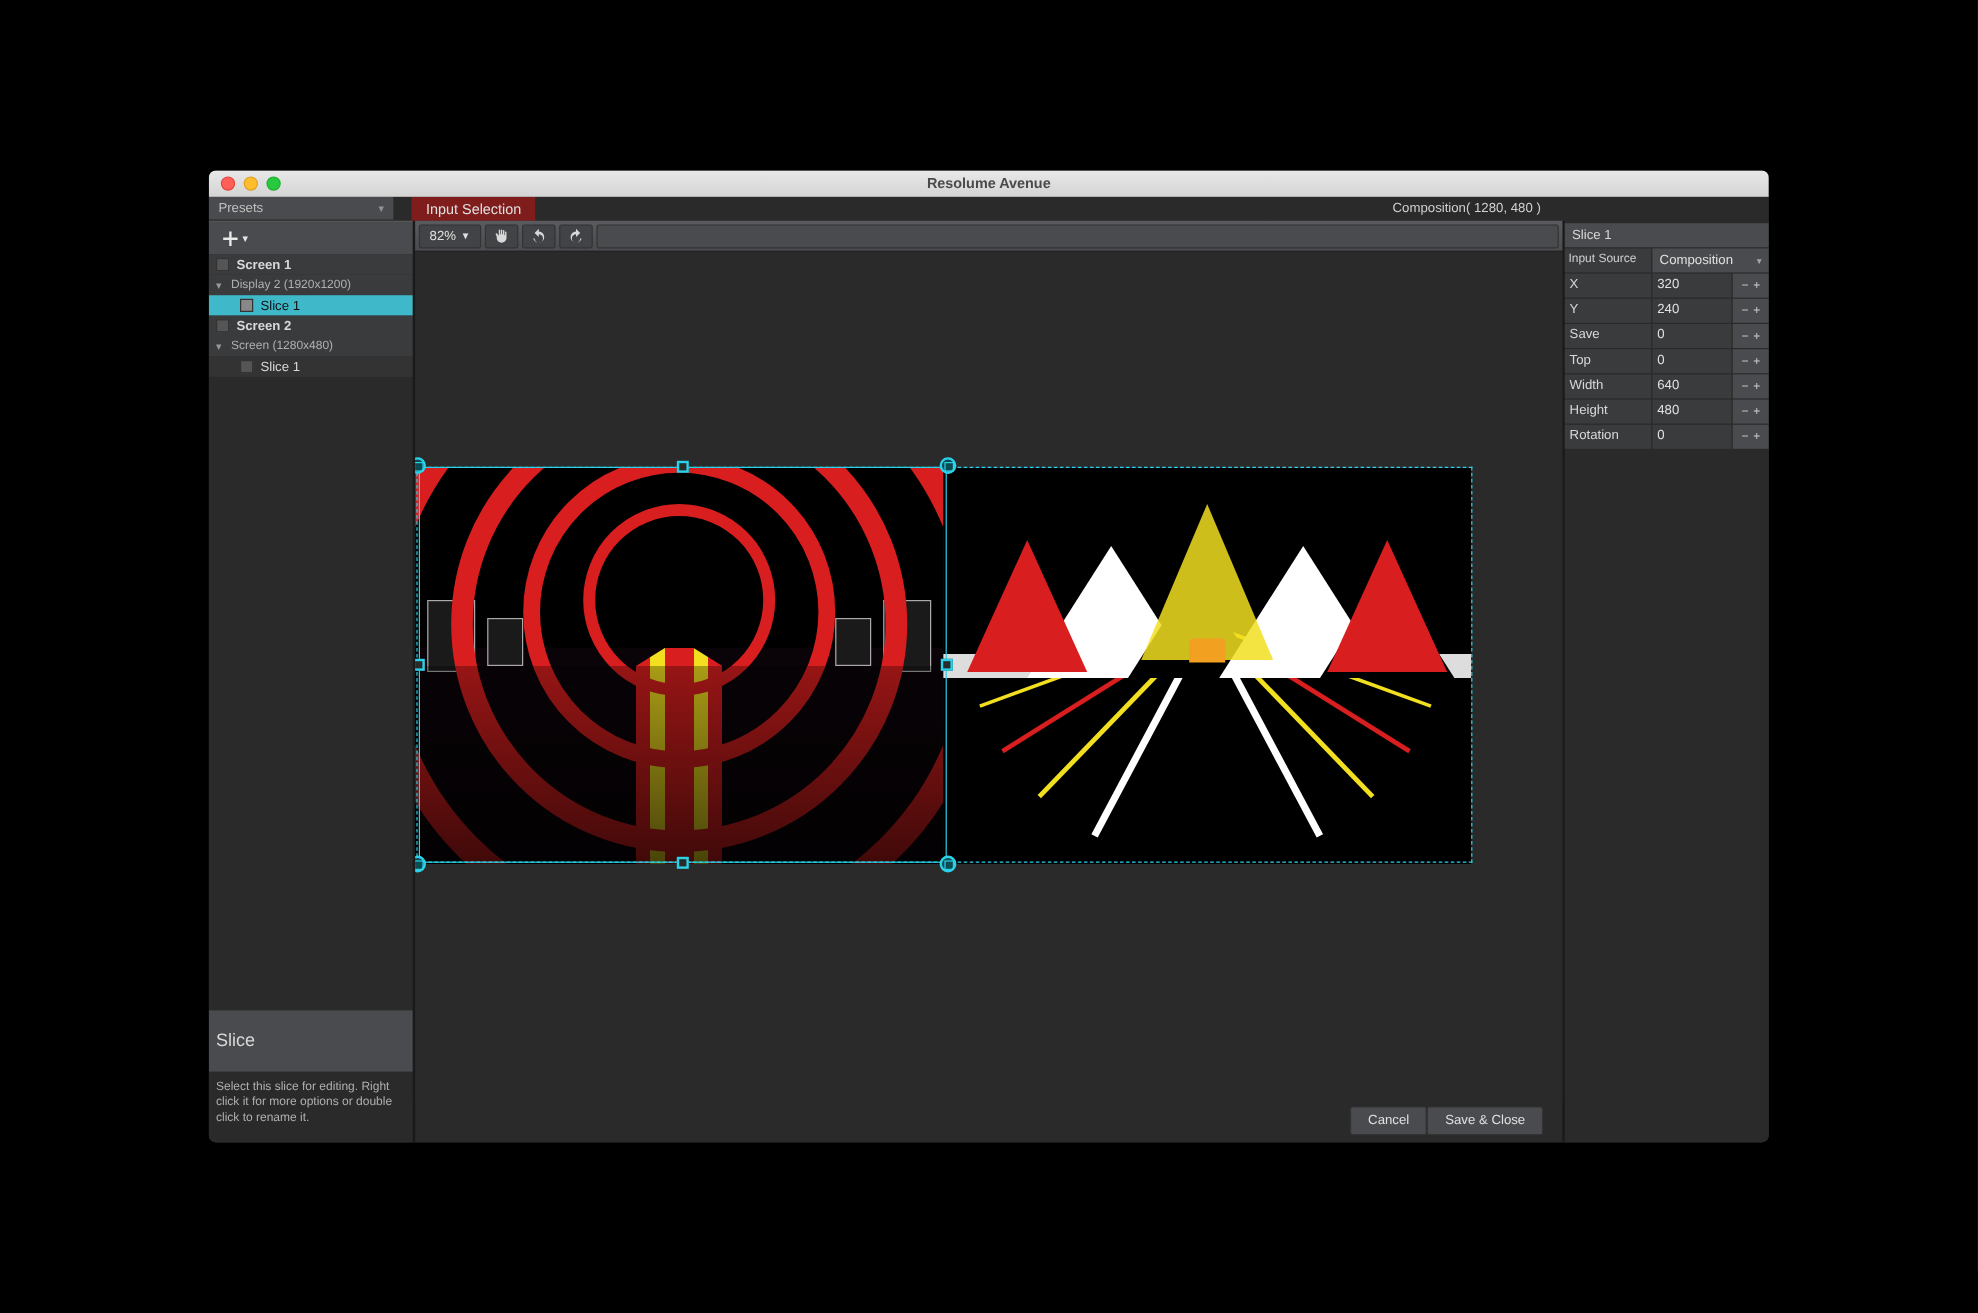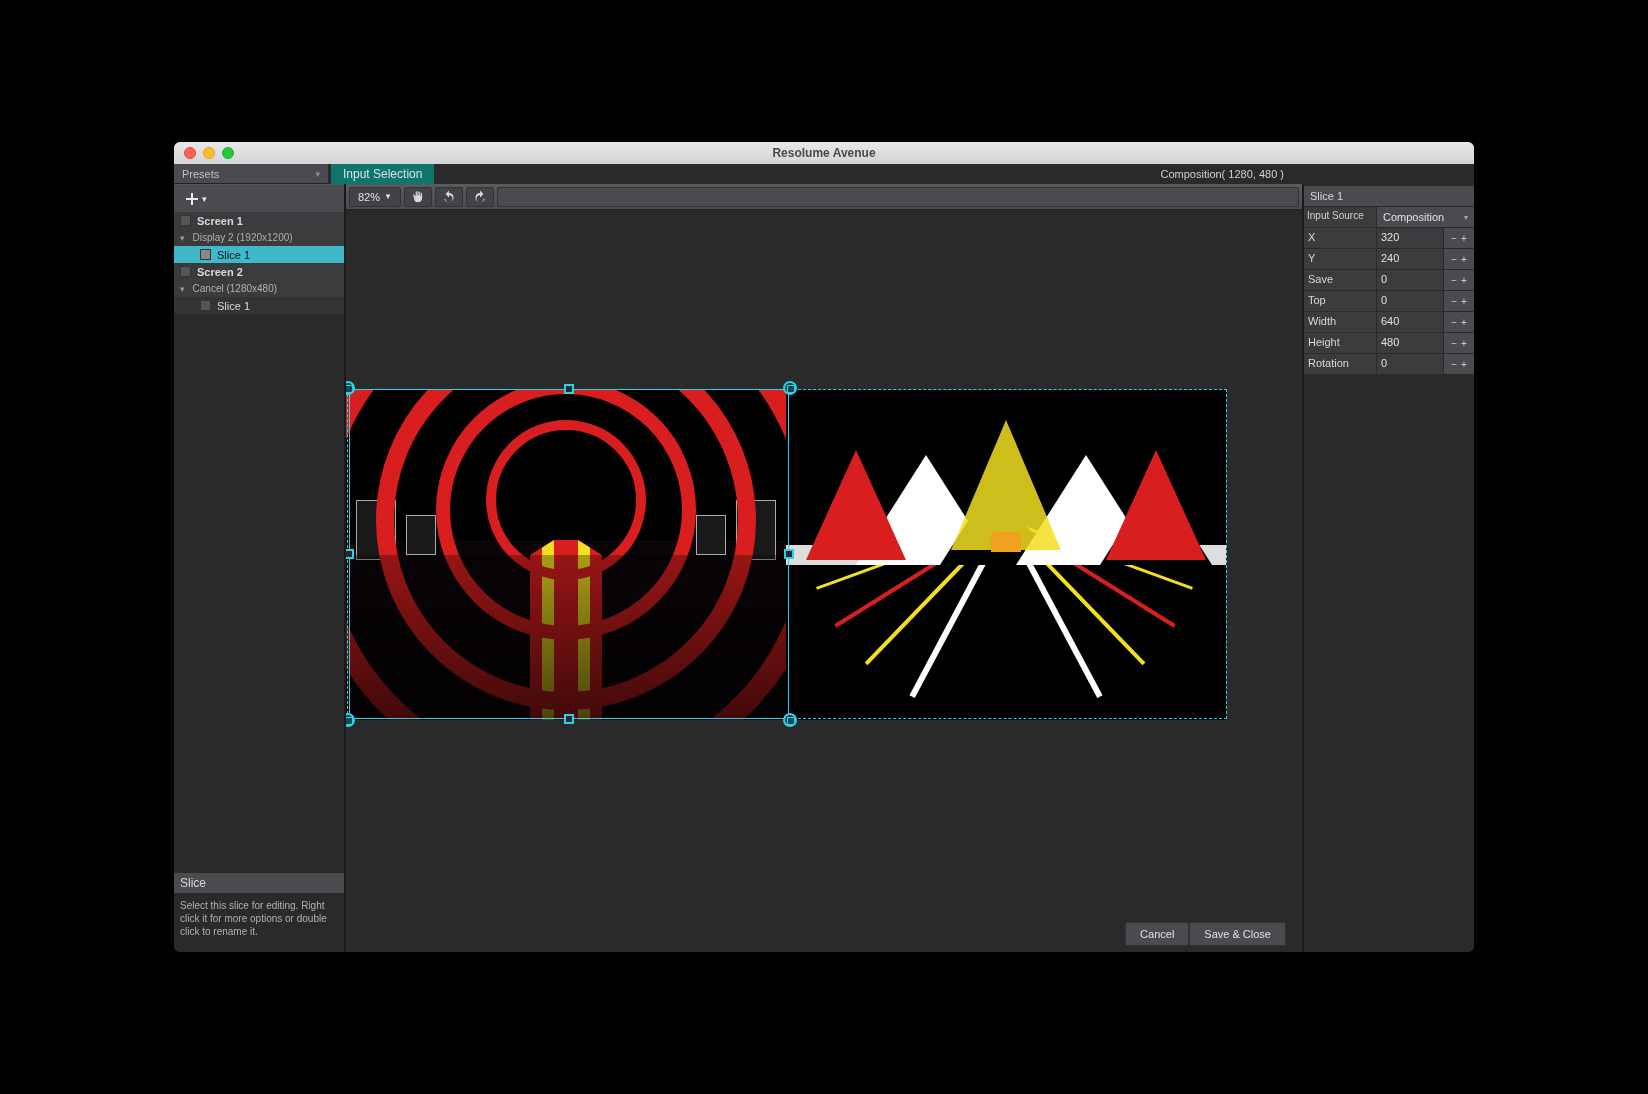--- a/index.html
+++ b/index.html
@@ -13,39 +13,39 @@
 .tl-max { background: #28c940; border: 0.5px solid #1daf2c; }
 .titlebar-text { position: absolute; left: 0; right: 0; text-align: center; font-size: 12px; color: #4a4a4a; }
 
 .body { flex: 1; display: flex; flex-direction: column; background: #2a2a2a; }
 
 
 .strip { display: flex; height: 20px; }
 .strip .presets-hdr { width: 154px; background: #4a4b4e; color: #c0c0c0; font-size: 11px; padding: 3px 8px; border-bottom: 1px solid #222; display:flex; justify-content:space-between; align-items:center;}
 .strip .presets-hdr .chev { font-size:9px; opacity:.6;}
 .strip .center-hdr { flex: 1; background: #2a2a2a; display: flex; align-items: center; }
-.tab { background: #0f766e; color: #e0e0e0; font-size: 12px; padding: 3px 12px; margin-left: 3px; height:100%; display:flex; align-items:center;}
+.tab { background: #7f1d1d; color: #e0e0e0; font-size: 12px; padding: 3px 12px; margin-left: 15px; height:100%; display:flex; align-items:center;}
 .comp-label { margin-left: auto; margin-right: 20px; color: #d0d0d0; font-size: 11px; }
 
 .main { flex: 1; display: flex; }
 
 
 .sidebar { width: 170px; background: #2a2a2a; display: flex; flex-direction: column; }
 .add-row { background: #4a4b4e; height: 28px; display: flex; align-items: center; padding-left: 10px; border-top:1px solid #555;}
 .add-row svg { fill: #e8e8e8; }
 .tree { flex: 1; font-size: 11px; color: #d8d8d8; }
 .tree .row { display: flex; align-items: center; height: 17px; padding: 0 6px; gap: 6px; }
 .tree .screen { background: #3a3b3d; font-weight: bold; }
 .tree .display { background: #3a3b3d; color: #b0b0b0; font-size: 10px; padding-left: 6px; }
 .tree .slice { padding-left: 26px; }
 .tree .slice.sel { background: #3fb8c9; color: #111; }
 .tree .chk { width: 11px; height: 11px; background: #555; border: 1px solid #333; display:inline-block;}
 .tree .disc { font-size: 9px; color:#999; margin-right:2px;}
 .help { background: #2a2a2a; }
-.help-hdr { background: #4a4b4e; color: #d8d8d8; font-size: 12px; padding: 3px 6px; }
+.help-hdr { background: #4a4b4e; color: #d8d8d8; font-size: 15px; padding: 17px 6px; }
 .help-body { color: #b0b0b0; font-size: 10px; padding: 6px 6px 14px; line-height: 1.3; }
 
 
 .center { flex: 1; display: flex; flex-direction: column; border-left: 2px solid #1a1a1a; border-right: 2px solid #1a1a1a; }
 .toolbar { height: 26px; background: linear-gradient(#5a5b5e,#4a4b4e); display: flex; align-items: center; gap: 3px; padding: 12px 3px; border-bottom: 1px solid #222;}
 .tbtn { background: #424346; color: #e0e0e0; font-size: 11px; height: 20px; display: flex; align-items: center; justify-content: center; border:1px solid #333; border-radius:2px; padding:0 8px;}
 .tbtn.icon { width: 28px; padding: 0; }
 .tbtn svg { fill: #d8d8d8; }
 .tbtn .dd { font-size:8px; margin-left:4px;}
 .canvas { flex: 1; background: #2a2a2a; position: relative; overflow: hidden; }
@@ -136,21 +136,21 @@
           <div class="row slice sel">
             <span class="chk" style="background:#888"></span>
             <span>Slice 1</span>
           </div>
           <div class="row screen">
             <span class="chk"></span>
             <span>Screen 2</span>
           </div>
           <div class="row display">
             <span class="disc">▾</span>
-            <span>Cancel (1280x480)</span>
+            <span>Screen (1280x480)</span>
           </div>
           <div class="row slice" style="background:#333">
             <span class="chk"></span>
             <span>Slice 1</span>
           </div>
         </div>
         <div class="help">
           <div class="help-hdr">Slice</div>
           <div class="help-body">Select this slice for editing. Right click it for more options or double click to rename it.</div>
         </div>

